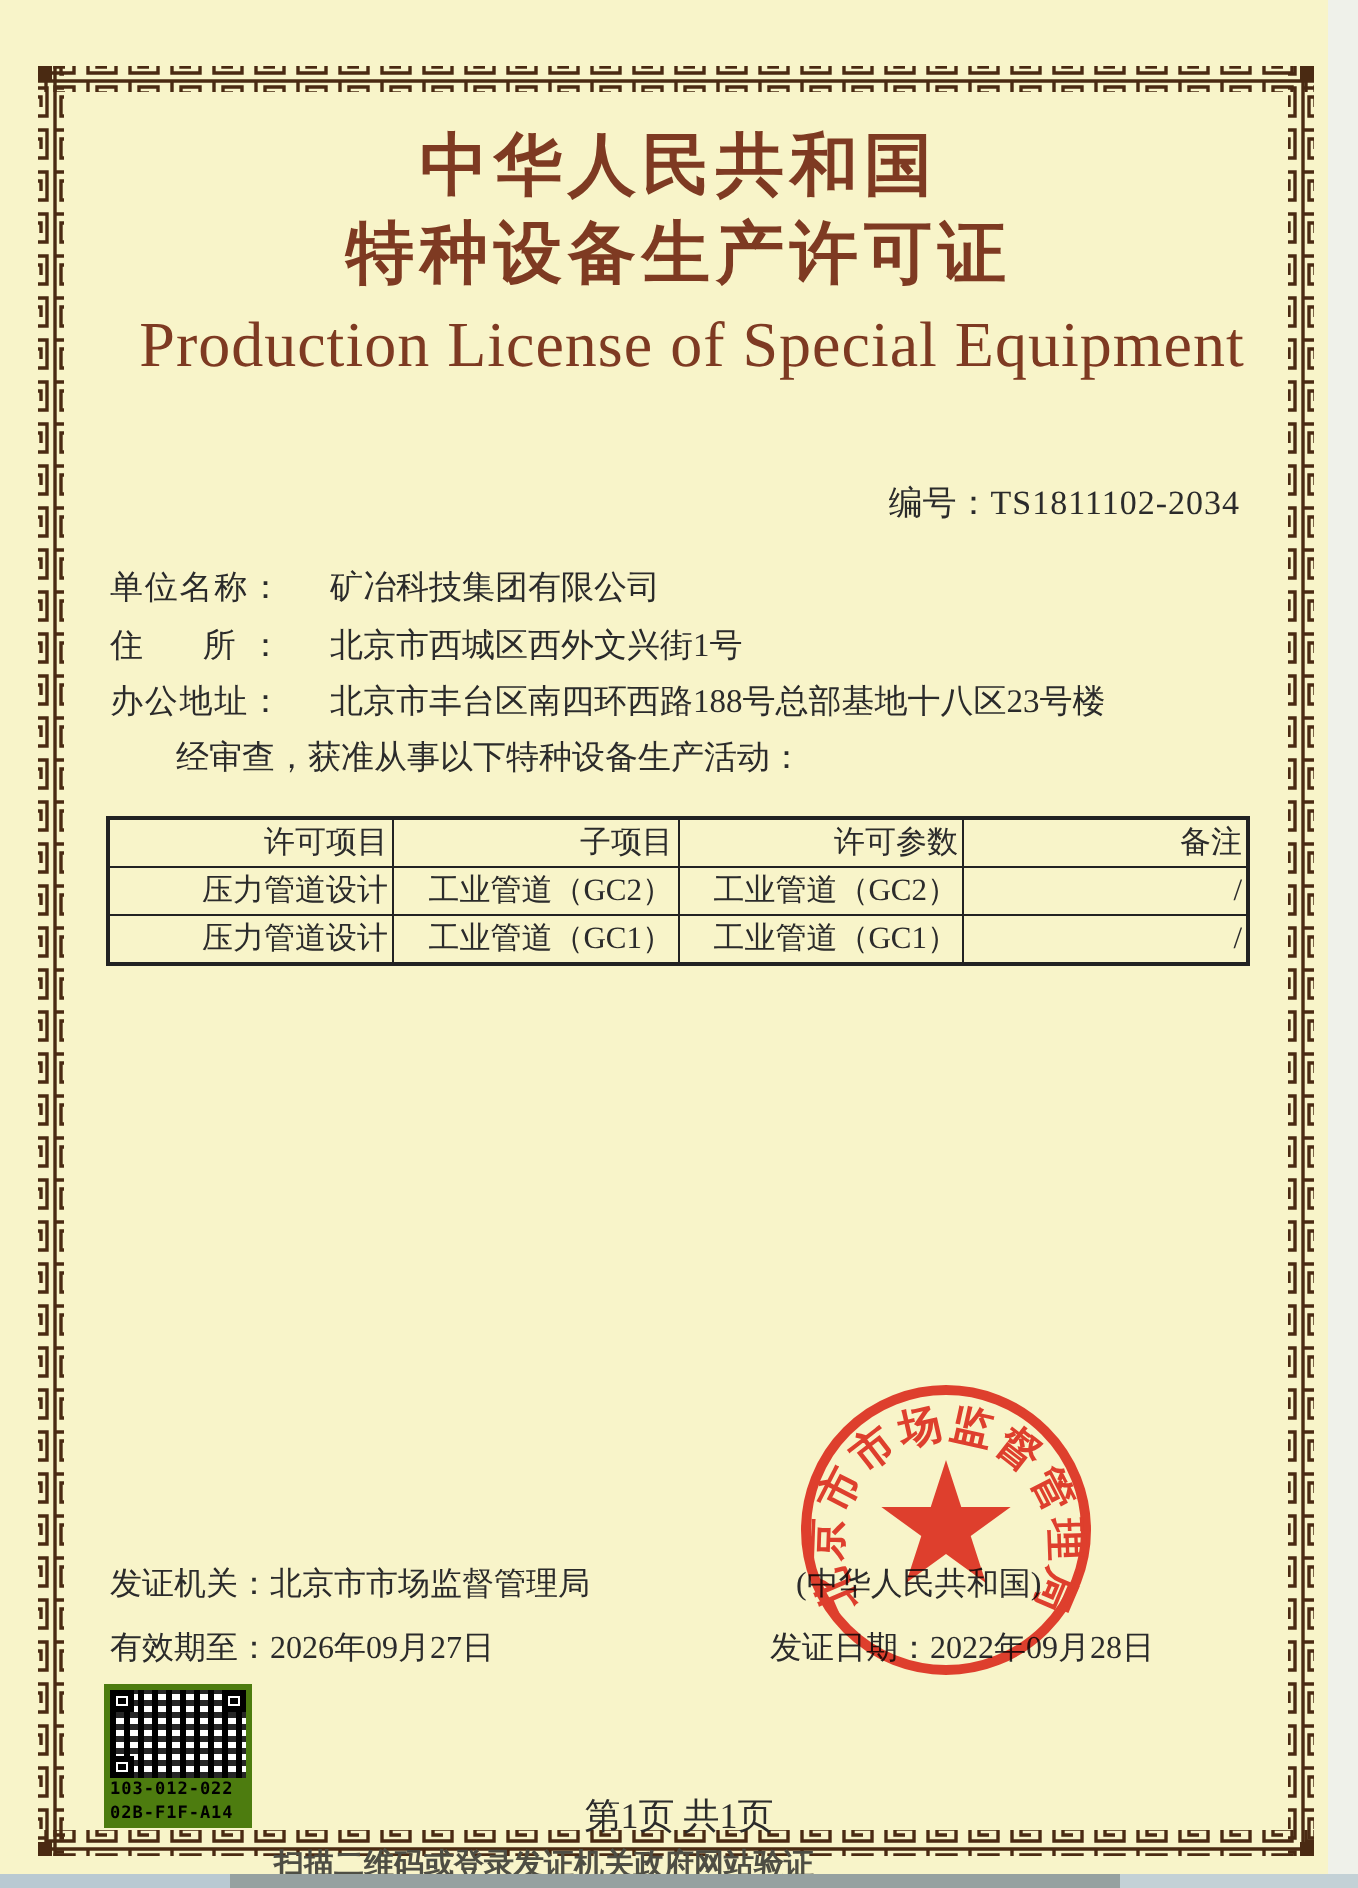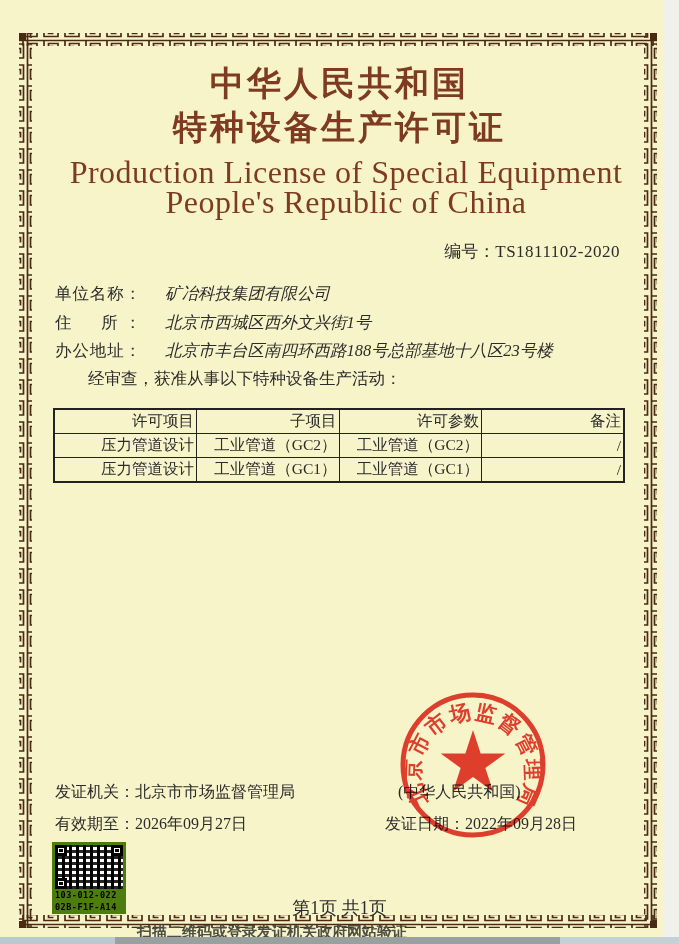--- a/index.html
+++ b/index.html
@@ -21,21 +21,21 @@
   .title-en{
     font-size:32px;font-weight:normal;color:#7e3a22;
     line-height:30px;margin:0;letter-spacing:0.5px;padding-left:13px;
   }
   
   .license-no{top:240px;right:59px;font-size:17px;z-index:2;}
   .license-no .num{font-family:"Liberation Serif","DejaVu Serif",serif;letter-spacing:0.5px;}
   
   .field-line{left:55px;font-size:16.5px;z-index:2;white-space:nowrap;}
   .f-label{display:inline-block;width:86px;text-align:justify;text-align-last:justify;}
-  .f-value{margin-left:24px;font-style:italic;}
+  .f-value{margin-left:24px;}
   .approval-note{left:55px;top:368px;font-size:16.5px;text-indent:2em;z-index:2;}
   
   .scope-table{
     position:absolute;left:53px;top:408px;width:572px;z-index:2;
     border-collapse:collapse;table-layout:fixed;
     font-size:15.5px;
   }
   .scope-table th,.scope-table td{
     border:1.6px solid #222;text-align:right;padding:1px 2px;
     height:20px;font-weight:normal;overflow:hidden;white-space:nowrap;
@@ -96,25 +96,24 @@
   <rect x="19" y="33" width="7" height="7" fill="#4a2a12"></rect>
   <rect x="650" y="33" width="7" height="7" fill="#4a2a12"></rect>
   <rect x="19" y="921" width="7" height="7" fill="#4a2a12"></rect>
   <rect x="650" y="921" width="7" height="7" fill="#4a2a12"></rect>
 </svg>
 
 <div class="abs title-block">
   <div class="title-cn">中华人民共和国</div>
   <div class="title-cn">特种设备生产许可证</div>
   <div class="title-en" style="margin-top:7px">Production License of Special Equipment</div>
-  <div class="title-en">People's Republic of China</div>
 </div>
 
 <div class="abs license-no">
-  <span>编号：</span><span class="num">TS1811102-2020</span>
+  <span>编号：</span><span class="num">TS1811102-2034</span>
 </div>
 
 <div class="abs field-line" style="top:283px">
   <span class="f-label">单位名称：</span><span class="f-value">矿冶科技集团有限公司</span>
 </div>
 <div class="abs field-line" style="top:312px">
   <span class="f-label">住　所：</span><span class="f-value">北京市西城区西外文兴街1号</span>
 </div>
 <div class="abs field-line" style="top:340px">
   <span class="f-label">办公地址：</span><span class="f-value">北京市丰台区南四环西路188号总部基地十八区23号楼</span>

